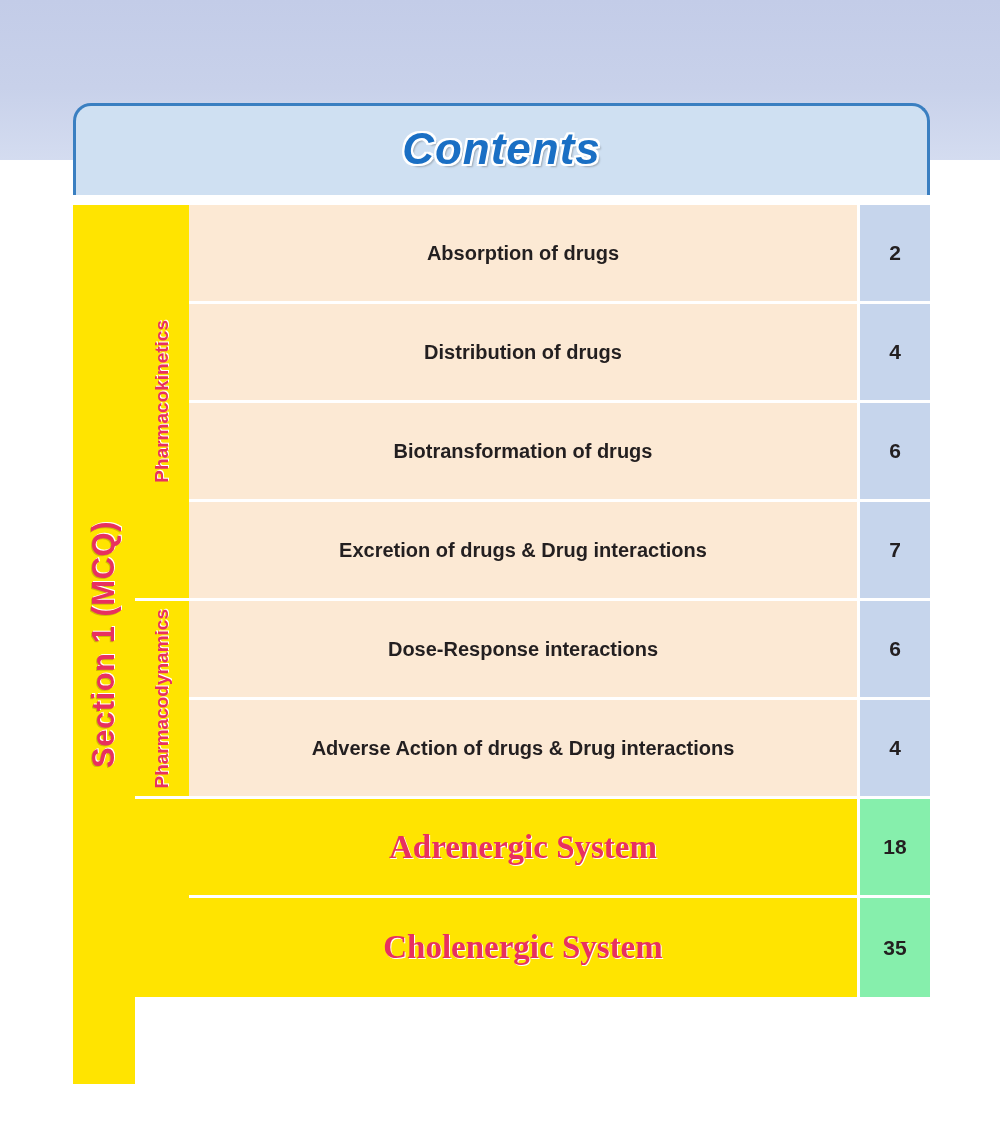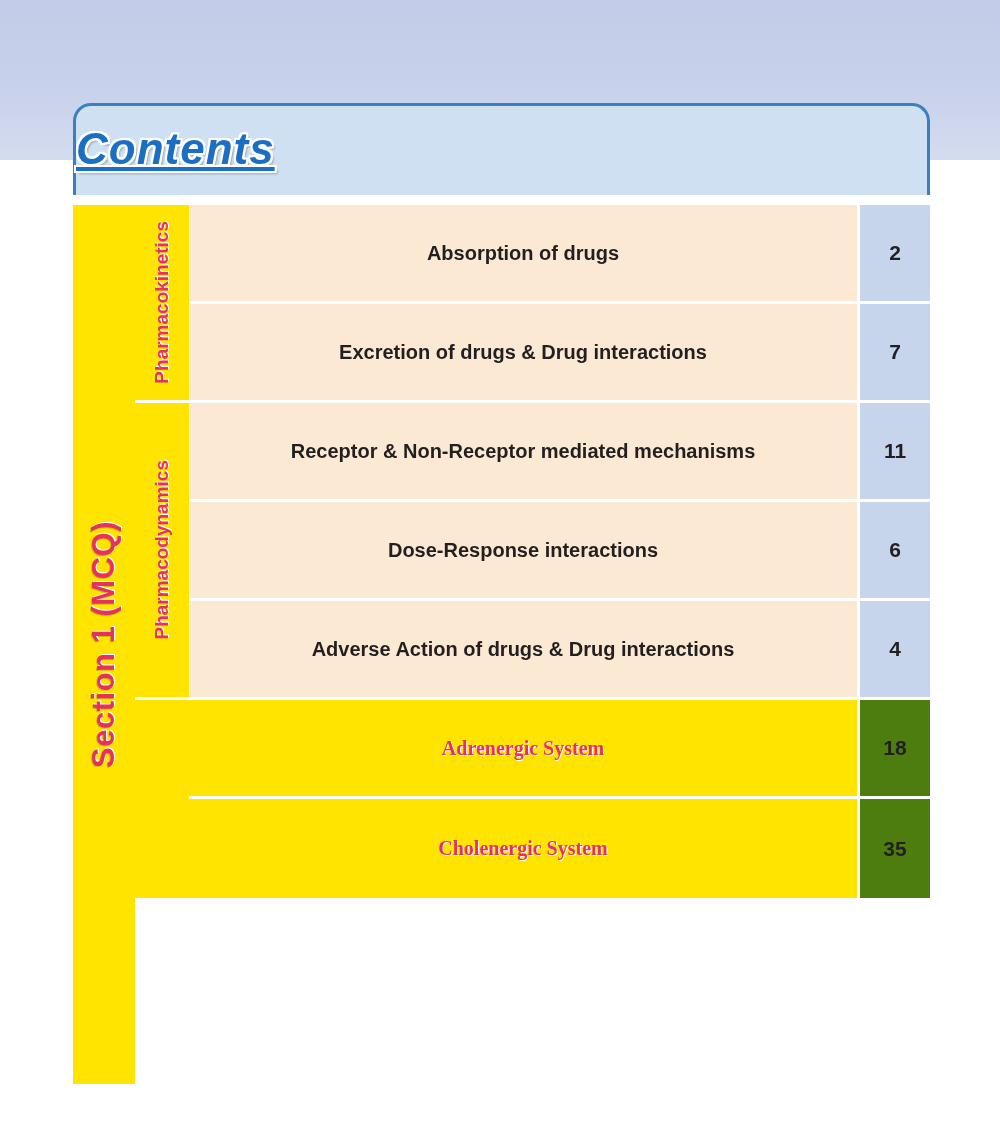--- a/index.html
+++ b/index.html
@@ -36,30 +36,30 @@
     border: 3px solid #3a7fc1;
     border-bottom: none;
     border-radius: 18px 18px 0 0;
     box-sizing: border-box;
   }
   #header-title {
     position: absolute;
     top: 18px;
     left: 0;
     width: 100%;
+    text-align: center;
     font-size: 44px;
     font-weight: bold;
     font-style: italic;
     letter-spacing: 1px;
     color: #1a6fc4;
     text-shadow:
       2px 0 0 #ffffff, -2px 0 0 #ffffff, 0 2px 0 #ffffff, 0 -2px 0 #ffffff,
       2px 2px 0 #ffffff, -2px 2px 0 #ffffff, 2px -2px 0 #ffffff, -2px -2px 0 #ffffff,
       3px 3px 2px rgba(0,0,0,0.25);
-    text-decoration: underline;
   }
 
   
   #contents-table {
     position: absolute;
     top: 205px;
     left: 73px;
     width: 857px;
     height: 879px;
     display: flex;
@@ -155,27 +155,27 @@
     border-left: 3px solid #ffffff;
     box-sizing: border-box;
   }
   .row.last-in-table .title,
   .row.last-in-table .page { border-bottom: none; }
 
   
   .row.highlight .title {
     background: #ffe400;
     font-family: "Liberation Serif", serif;
-    font-size: 20px;
+    font-size: 33px;
     font-weight: bold;
     color: #e8305f;
     text-shadow: 1px 1px 0 #ffffff;
   }
   .row.highlight .page {
-    background: #4d7c0f;
+    background: #86efac;
     text-align: right;
   }
 </style>
 </head>
 <body>
 
 <div id="top-band"></div>
 
 <div id="header-panel">
   <div id="header-title">Contents</div>
@@ -192,35 +192,39 @@
     <div class="group">
       <div class="group-label">
         <span class="vtext">Pharmacokinetics</span>
       </div>
       <div class="group-rows">
         <div class="row">
           <div class="title">Absorption of drugs</div>
           <div class="page">2</div>
         </div>
         <div class="row">
+          <div class="title">Distribution of drugs</div>
+          <div class="page">4</div>
+        </div>
+        <div class="row">
+          <div class="title">Biotransformation of drugs</div>
+          <div class="page">6</div>
+        </div>
+        <div class="row">
           <div class="title">Excretion of drugs &amp; Drug interactions</div>
           <div class="page">7</div>
         </div>
       </div>
     </div>
 
     <div class="group">
       <div class="group-label">
         <span class="vtext">Pharmacodynamics</span>
       </div>
       <div class="group-rows">
-        <div class="row">
-          <div class="title">Receptor &amp; Non-Receptor mediated mechanisms</div>
-          <div class="page">11</div>
-        </div>
         <div class="row">
           <div class="title">Dose-Response interactions</div>
           <div class="page">6</div>
         </div>
         <div class="row">
           <div class="title">Adverse Action of drugs &amp; Drug interactions</div>
           <div class="page">4</div>
         </div>
       </div>
     </div>

